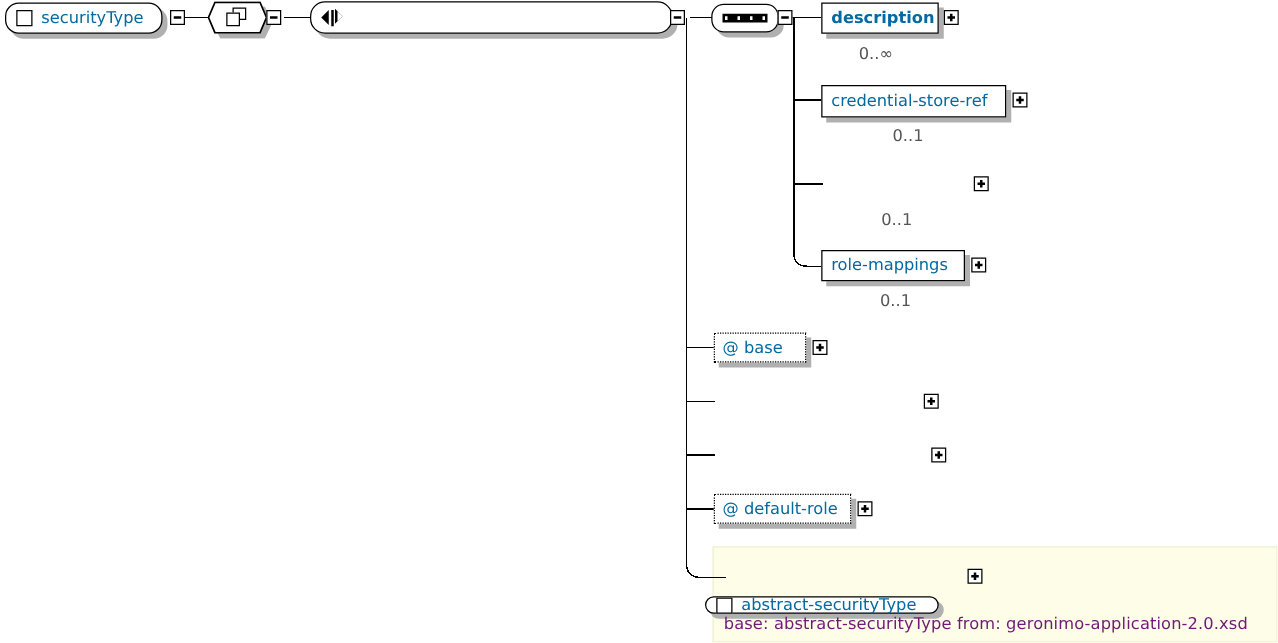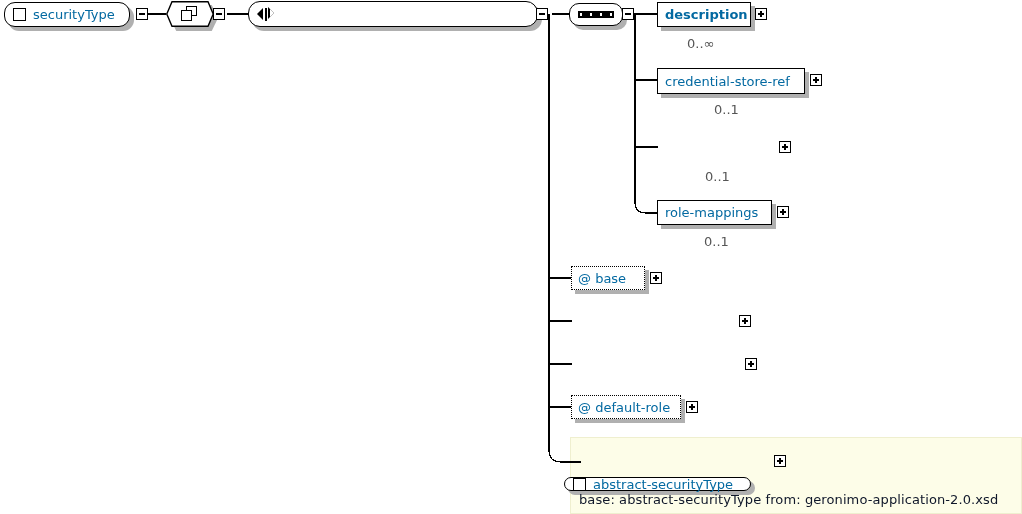--- a/index.html
+++ b/index.html
@@ -30,21 +30,21 @@
 
   
   .base-panel {
     position: absolute;
     background: #fdfde8;
     border: 1px solid #efefcf;
     box-sizing: border-box;
   }
   .base-note {
     position: absolute;
-    color: #0f172a;
+    color: #701a75;
     font-size: 13px;
     white-space: nowrap;
     letter-spacing: 0.1px;
   }
 
   
   .node {
     position: absolute;
     box-sizing: border-box;
   }

